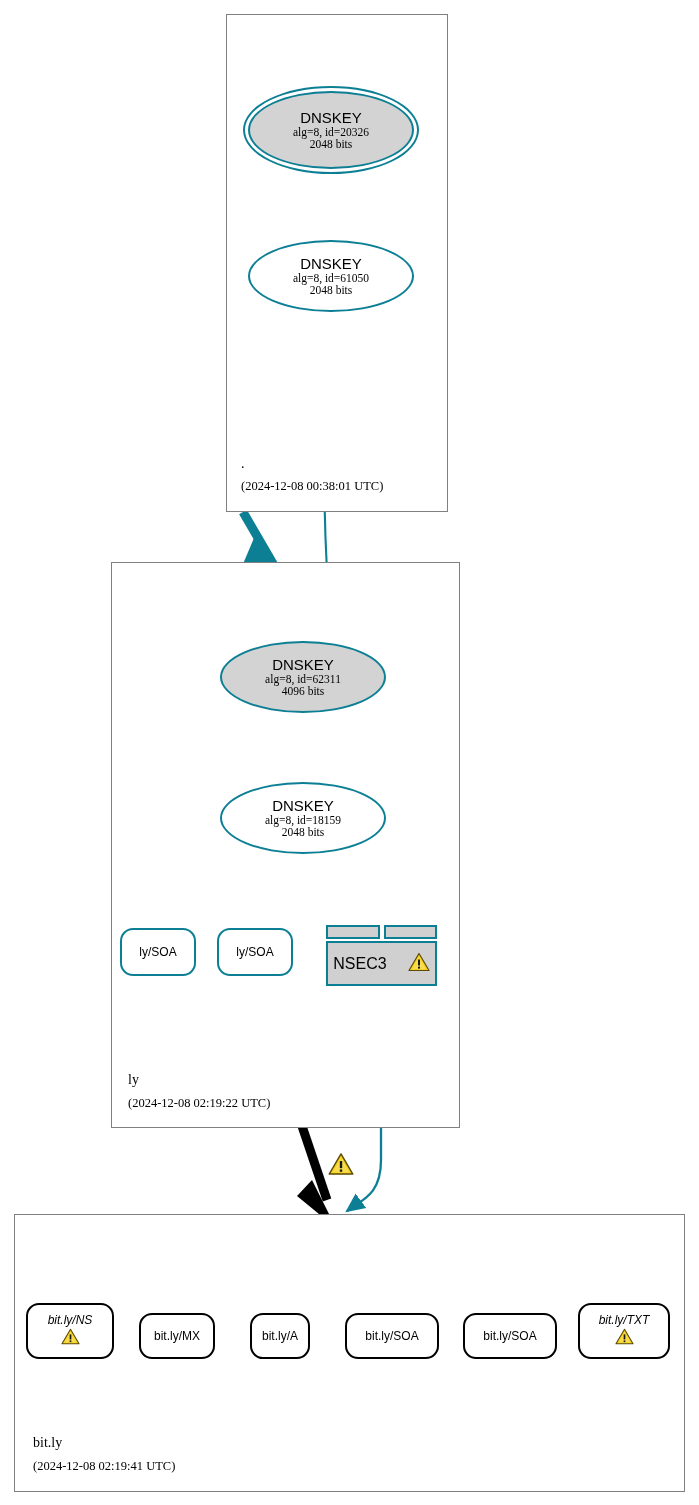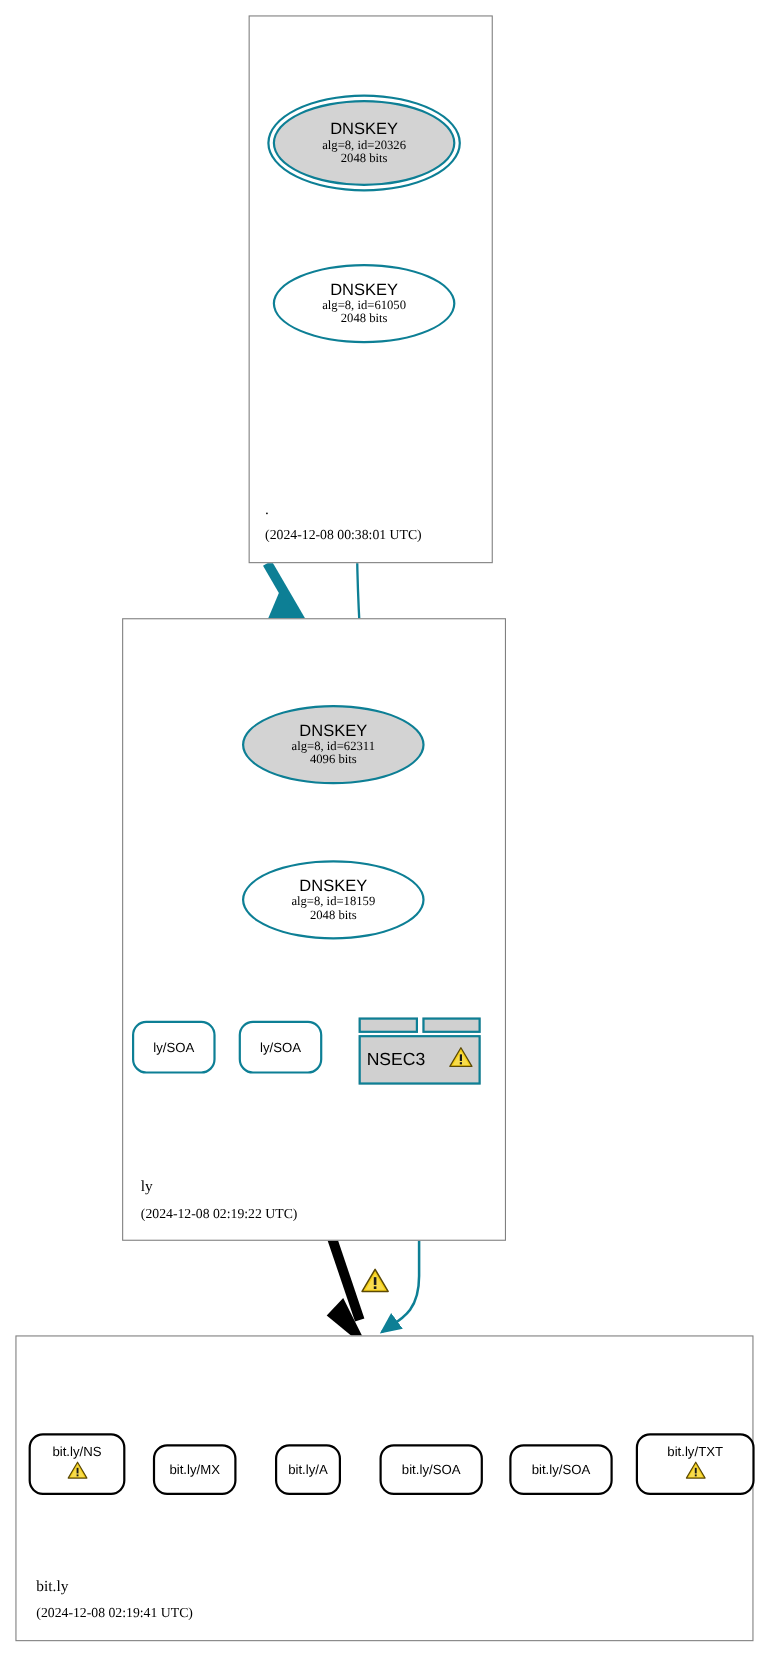--- a/index.html
+++ b/index.html
@@ -13,21 +13,21 @@
   .zone-time{font-size:12.5px;}
   .node{position:absolute;display:flex;flex-direction:column;align-items:center;
         justify-content:center;box-sizing:border-box;text-align:center;}
   .ell{border-radius:50%;}
   .ell .t1{font-family:"Liberation Sans",sans-serif;font-size:15px;color:#000;line-height:16px;}
   .ell .t2{font-family:"Liberation Serif",serif;font-size:11.5px;color:#000;line-height:12.5px;}
   .rr{border-radius:13px;background:#fff;border:2.2px solid #0d7f95;box-sizing:border-box;
       display:flex;align-items:center;justify-content:center;}
   .rr .lbl{font-family:"Liberation Sans",sans-serif;font-size:12px;color:#000;}
   .rr-black{border:2.2px solid #000000;}
-  .rr-stack{flex-direction:column;gap:1px;}
+  .rr-stack{flex-direction:column;gap:1px;font-style:italic;}
   .warn{display:inline-block;}
   .nsec3{position:absolute;box-sizing:border-box;}
   .nsec3 .hdr{display:flex;gap:4px;height:14px;}
   .nsec3 .hcell{flex:1;background:#d0d0d0;border:2.2px solid #0d7f95;box-sizing:border-box;}
   .nsec3 .body{margin-top:2px;height:45px;background:#d0d0d0;border:2.5px solid #0d7f95;
                box-sizing:border-box;display:flex;align-items:center;justify-content:center;gap:21px;}
   .nsec3 .body .lbl{font-family:"Liberation Sans",sans-serif;font-size:16px;color:#000;}
 </style>
 </head>
 <body>
@@ -193,21 +193,21 @@
   </div>
 
   <div class="node rr rr-black" style="left:345px;top:1313px;width:94px;height:46px;">
     <span class="lbl">bit.ly/SOA</span>
   </div>
 
   <div class="node rr rr-black" style="left:463px;top:1313px;width:94px;height:46px;">
     <span class="lbl">bit.ly/SOA</span>
   </div>
 
-  <div class="node rr rr-black rr-stack" style="left:578px;top:1303px;width:108px;height:56px;justify-content:center;">
+  <div class="node rr rr-black rr-stack" style="left:578px;top:1303px;width:92px;height:56px;justify-content:center;">
     <span class="lbl">bit.ly/TXT</span>
     <span class="warn">
       <svg width="19" height="17" viewBox="0 0 22 20">
         <path d="M11,1.5 L21,18.5 L1,18.5 z" fill="#f7d117" stroke="#5c4a06" stroke-width="1.3" stroke-linejoin="round"></path>
         <path d="M11,4.8 L18.2,17.2 L3.8,17.2 z" fill="#f9e57a" opacity="0.55"></path>
         <rect x="10" y="7.5" width="2" height="6" fill="#1a1a1a"></rect>
         <rect x="10" y="14.6" width="2" height="2" fill="#1a1a1a"></rect>
       </svg>
     </span>
   </div>

